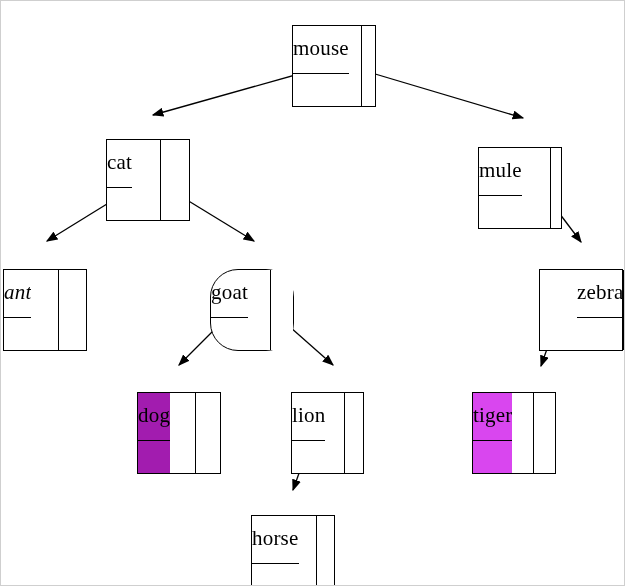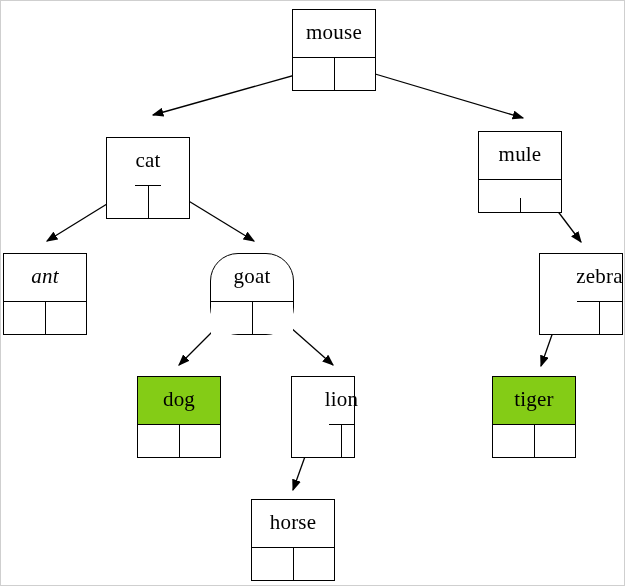--- a/index.html
+++ b/index.html
@@ -27,22 +27,22 @@
     width: 625px;
     height: 586px;
     pointer-events: none;
   }
   .tree-node {
     position: absolute;
     box-sizing: border-box;
     border: 1.4px solid #000000;
     background: #ffffff;
     display: flex;
-    flex-direction: column;
     z-index: 2;
+    margin-top: 16px;
   }
   .node-label {
     flex: 0 0 auto;
     display: flex;
     align-items: center;
     justify-content: center;
     border-bottom: 1.4px solid #000000;
     font-size: 21px;
     line-height: 1;
     color: #000000;
@@ -85,21 +85,21 @@
       </g>
   </svg>
   <div id="nodes-group">
       <div class="tree-node" style="left: 291px; top: 8px; width: 84px; height: 82px; border-color: rgb(0, 0, 0); background: rgb(255, 255, 255);">
         <div class="node-label" style="height: 45px; border-bottom-color: rgb(0, 0, 0); color: rgb(0, 0, 0);">mouse</div>
         <div class="node-pointers">
           <div class="ptr-cell left-ptr" style="border-right-color: rgb(0, 0, 0);"></div>
           <div class="ptr-cell right-ptr"></div>
         </div>
       </div>
-      <div class="tree-node" style="left: 105px; top: 136px; width: 84px; height: 82px; border-color: rgb(0, 0, 0); background: rgb(255, 255, 255); align-items: center;">
+      <div class="tree-node" style="left: 105px; top: 122px; width: 84px; height: 82px; border-color: rgb(0, 0, 0); background: rgb(255, 255, 255);">
         <div class="node-label" style="height: 45px; border-bottom-color: rgb(0, 0, 0); color: rgb(0, 0, 0);">cat</div>
         <div class="node-pointers">
           <div class="ptr-cell left-ptr" style="border-right-color: rgb(0, 0, 0);"></div>
           <div class="ptr-cell right-ptr"></div>
         </div>
       </div>
       <div class="tree-node" style="left: 477px; top: 130px; width: 84px; height: 82px; border-color: rgb(0, 0, 0); background: rgb(255, 255, 255); gap: 18px;">
         <div class="node-label" style="height: 45px; border-bottom-color: rgb(0, 0, 0); color: rgb(0, 0, 0);">mule</div>
         <div class="node-pointers">
           <div class="ptr-cell left-ptr" style="border-right-color: rgb(0, 0, 0);"></div>
@@ -120,35 +120,35 @@
           <div class="ptr-cell right-ptr"></div>
         </div>
       </div>
       <div class="tree-node" style="left: 538px; top: 252px; width: 84px; height: 82px; border-color: rgb(0, 0, 0); background: rgb(255, 255, 255); padding-left: 37px;">
         <div class="node-label" style="height: 45px; border-bottom-color: rgb(0, 0, 0); color: rgb(0, 0, 0);">zebra</div>
         <div class="node-pointers">
           <div class="ptr-cell left-ptr" style="border-right-color: rgb(0, 0, 0);"></div>
           <div class="ptr-cell right-ptr"></div>
         </div>
       </div>
-      <div class="tree-node" style="left: 136px; top: 375px; width: 84px; height: 82px; border-color: rgb(0, 0, 0); background: #84cc16;">
+      <div class="tree-node" style="left: 136px; top: 375px; width: 84px; height: 82px; border-color: rgb(0, 0, 0); background: #a21caf;">
         <div class="node-label" style="height: 45px; border-bottom-color: rgb(0, 0, 0); color: rgb(0, 0, 0);">dog</div>
         <div class="node-pointers">
           <div class="ptr-cell left-ptr" style="border-right-color: rgb(0, 0, 0);"></div>
           <div class="ptr-cell right-ptr"></div>
         </div>
       </div>
-      <div class="tree-node" style="left: 290px; top: 375px; width: 64px; height: 82px; border-color: rgb(0, 0, 0); background: rgb(255, 255, 255); padding-left: 37px;">
+      <div class="tree-node" style="left: 290px; top: 375px; width: 73px; height: 82px; border-color: rgb(0, 0, 0); background: rgb(255, 255, 255);">
         <div class="node-label" style="height: 45px; border-bottom-color: rgb(0, 0, 0); color: rgb(0, 0, 0);">lion</div>
         <div class="node-pointers">
           <div class="ptr-cell left-ptr" style="border-right-color: rgb(0, 0, 0);"></div>
           <div class="ptr-cell right-ptr"></div>
         </div>
       </div>
-      <div class="tree-node" style="left: 491px; top: 375px; width: 84px; height: 82px; border-color: rgb(0, 0, 0); background: #84cc16;">
+      <div class="tree-node" style="left: 471px; top: 375px; width: 84px; height: 82px; border-color: rgb(0, 0, 0); background: #d946ef;">
         <div class="node-label" style="height: 45px; border-bottom-color: rgb(0, 0, 0); color: rgb(0, 0, 0);">tiger</div>
         <div class="node-pointers">
           <div class="ptr-cell left-ptr" style="border-right-color: rgb(0, 0, 0);"></div>
           <div class="ptr-cell right-ptr"></div>
         </div>
       </div>
       <div class="tree-node" style="left: 250px; top: 498px; width: 84px; height: 82px; border-color: rgb(0, 0, 0); background: rgb(255, 255, 255);">
         <div class="node-label" style="height: 45px; border-bottom-color: rgb(0, 0, 0); color: rgb(0, 0, 0);">horse</div>
         <div class="node-pointers">
           <div class="ptr-cell left-ptr" style="border-right-color: rgb(0, 0, 0);"></div>

